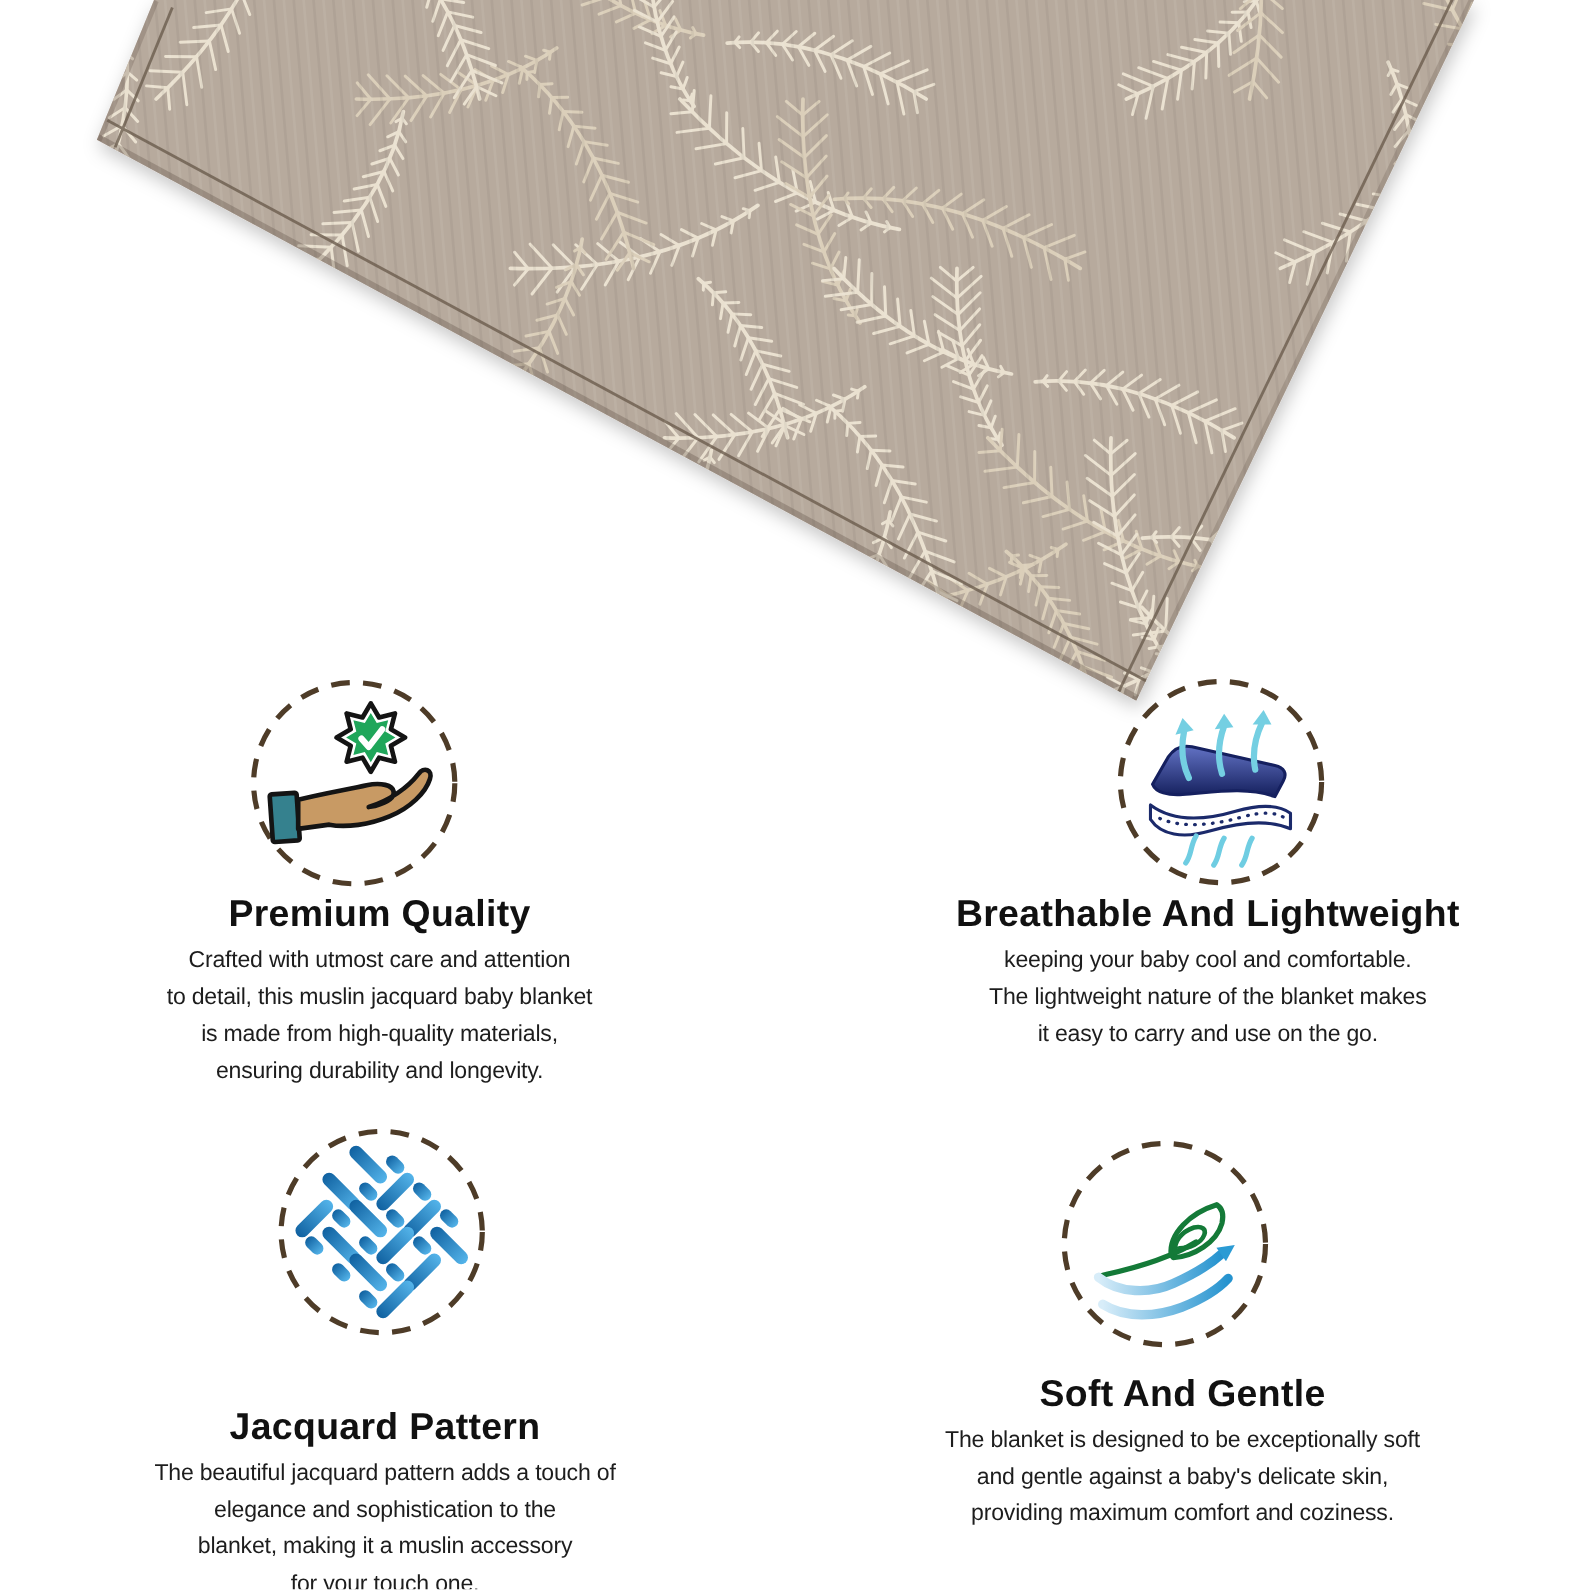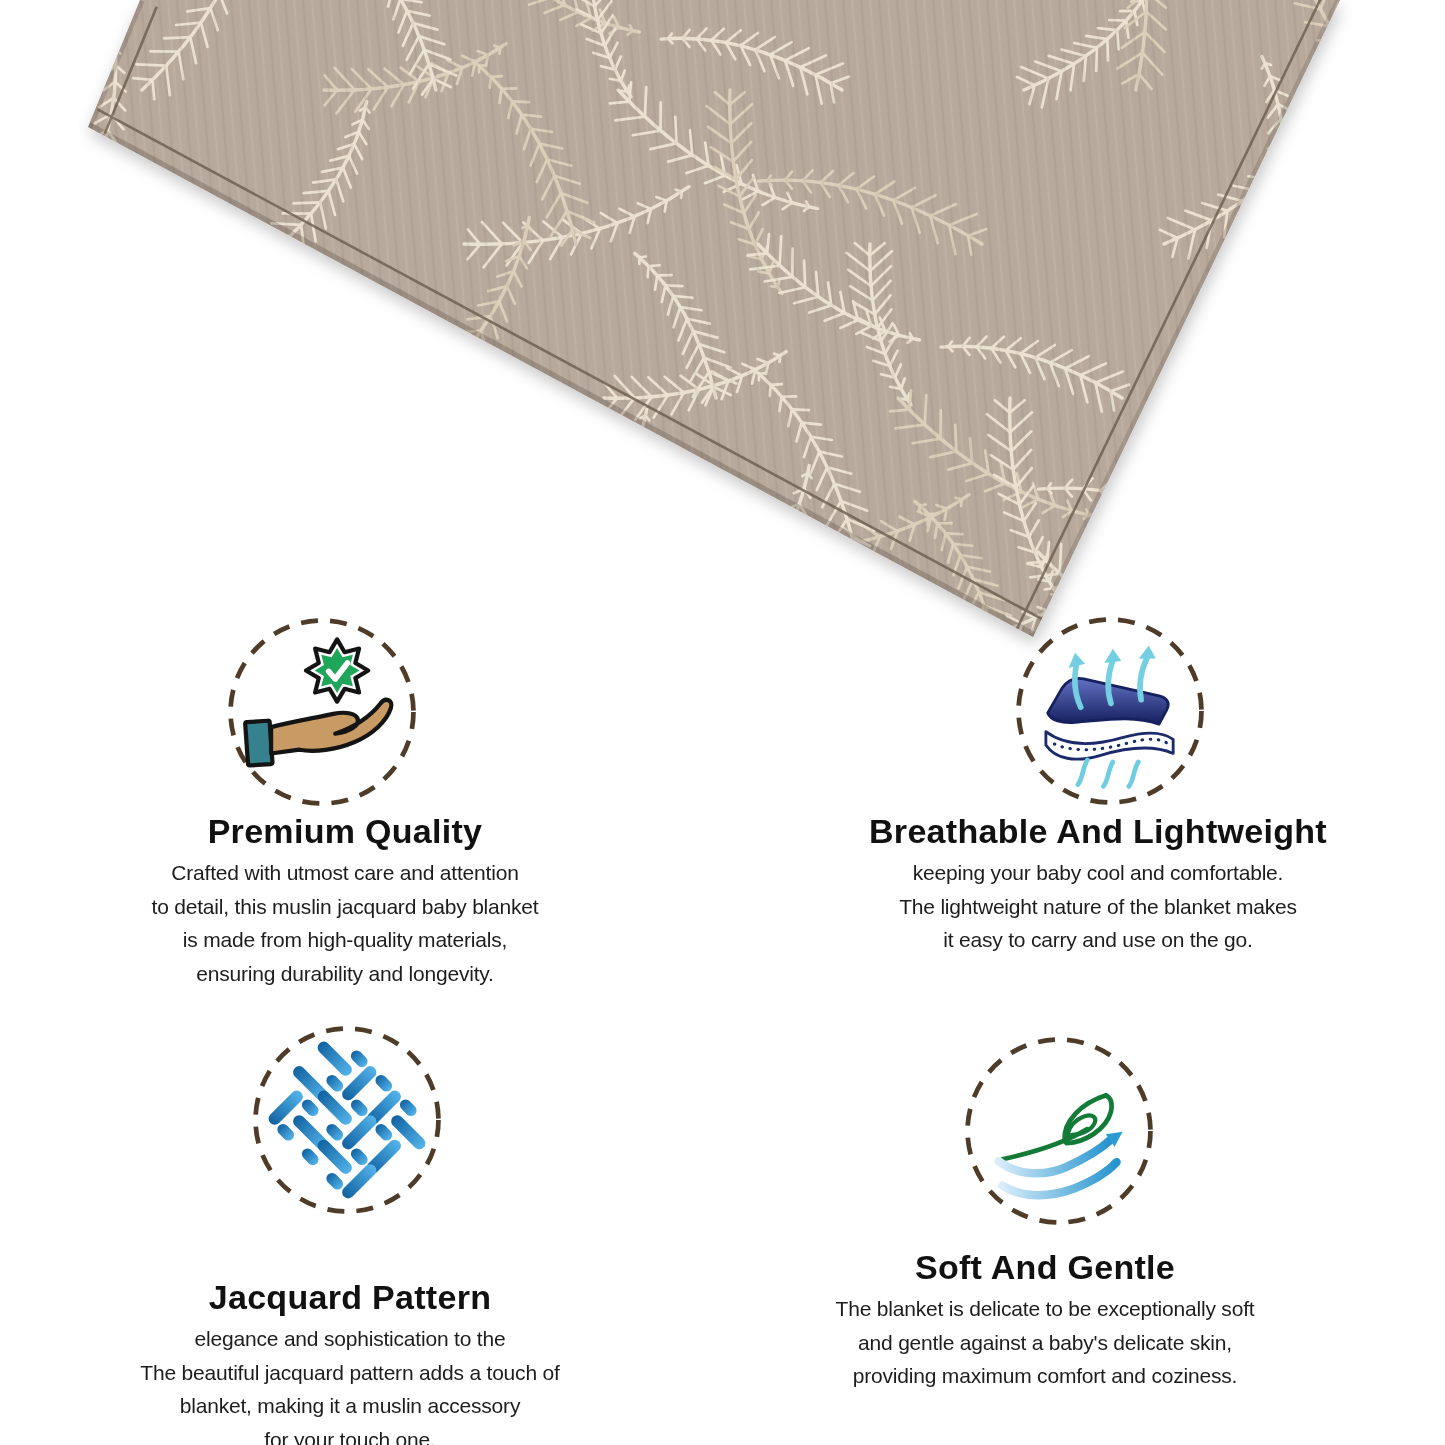--- a/index.html
+++ b/index.html
@@ -2113,22 +2113,22 @@
         <rect x="-23" y="-6.5" width="46" height="13" rx="6.5" fill="url(#gBlue)" transform="translate(-13,39) rotate(45)"></rect>
         <rect x="-10" y="-6" width="20" height="12" rx="6" fill="url(#gBlue)" transform="translate(13,39) rotate(45)"></rect>
         <rect x="-23" y="-6.5" width="46" height="13" rx="6.5" fill="url(#gBlue)" transform="translate(39,39) rotate(-45)"></rect>
         <rect x="-10" y="-6" width="20" height="12" rx="6" fill="url(#gBlue)" transform="translate(-13,65) rotate(45)"></rect>
         <rect x="-23" y="-6.5" width="46" height="13" rx="6.5" fill="url(#gBlue)" transform="translate(13,65) rotate(-45)"></rect>
       </g>
   </svg>
   <div class="feature-text" style="left:0px;top:1278px;width:700px">
     <h2 class="feature-title">Jacquard Pattern</h2>
     <div class="feature-body">
+      <div>The beautiful jacquard pattern adds a touch of</div>
       <div>elegance and sophistication to the</div>
-      <div>The beautiful jacquard pattern adds a touch of</div>
       <div>blanket, making it a muslin accessory</div>
       <div>for your touch one.</div>
     </div>
   </div>
 
   <svg class="icon-svg" style="left:960px;top:1032px" viewBox="-105 -105 210 210">
     <defs>
       <linearGradient id="gWave" x1="0" y1="0" x2="1" y2="0">
         <stop offset="0" stop-color="#d8edf9"></stop>
         <stop offset="1" stop-color="#2593cf"></stop>
@@ -2139,22 +2139,22 @@
       <path d="M-60,30 C-32,24 4,14 30,-2"></path>
       <path d="M6,10 C4,-10 24,-30 50,-38 C55,-35 57,-29 55,-20 C50,-2 28,12 8,13 Z"></path>
       <path d="M10,8 C8,-2 16,-12 28,-16 C36,-18 40,-14 38,-9 C35,-1 24,4 14,4" stroke-width="4.4"></path>
     </g>
     <g fill="none" stroke="url(#gWave)" stroke-width="9" stroke-linecap="round">
       <path d="M-64,32 C-44,48 -14,48 8,38 C28,29 42,21 54,10"></path>
       <path d="M-60,58 C-38,72 -8,70 16,61 C36,53 50,45 61,33"></path>
       <path d="M67.4,0.8 L58.9,16.6 L49.7,3.4 Z" fill="#2b9bd4" stroke="none"></path>
     </g>
   </svg>
-  <div class="feature-text" style="left:695px;top:1248px;width:700px">
+  <div class="feature-text" style="left:725px;top:1248px;width:700px">
     <h2 class="feature-title">Soft And Gentle</h2>
     <div class="feature-body">
-      <div>The blanket is delicate to be exceptionally soft</div>
+      <div>The blanket is designed to be exceptionally soft</div>
       <div>and gentle against a baby's delicate skin,</div>
       <div>providing maximum comfort and coziness.</div>
     </div>
   </div>
 
 </div>
 
 </body></html>

